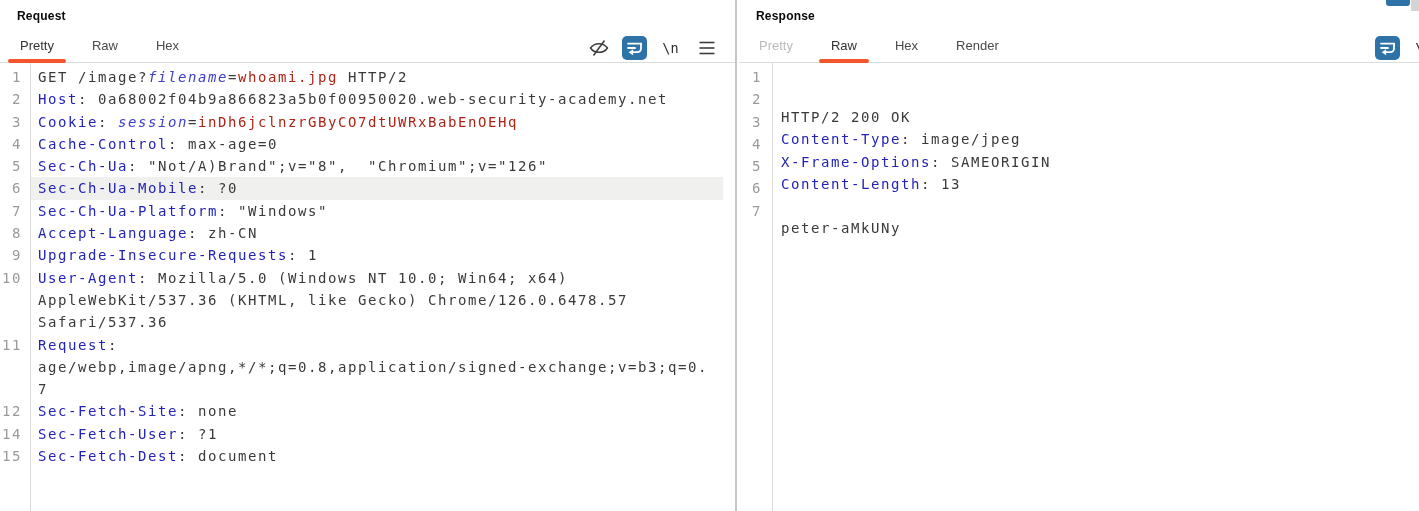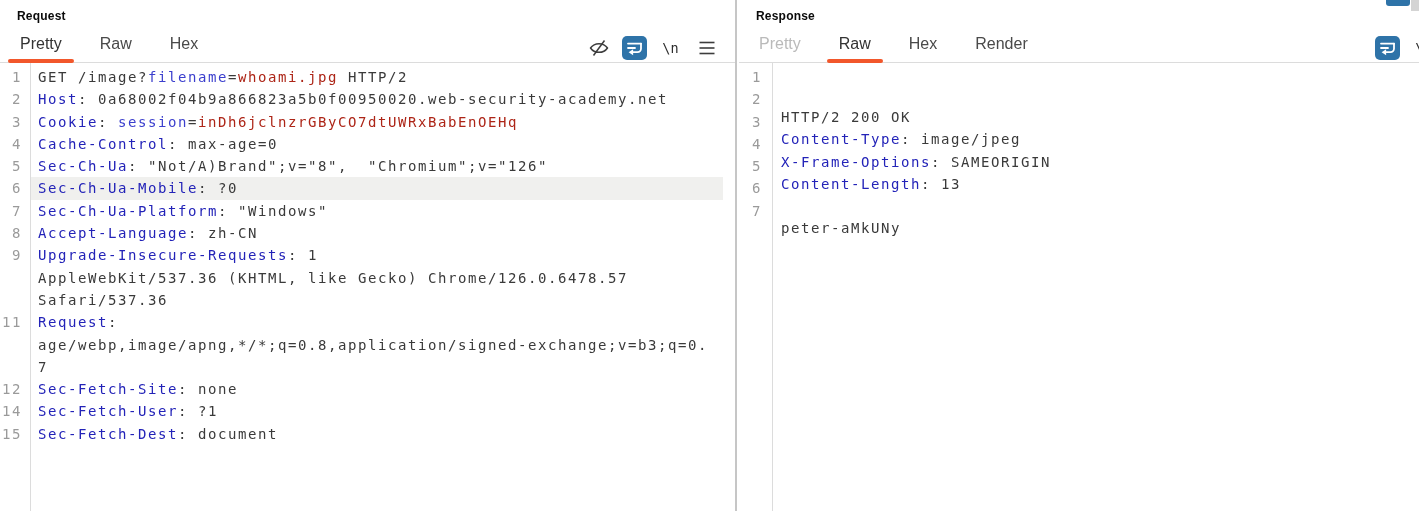--- a/index.html
+++ b/index.html
@@ -7,21 +7,21 @@
               font-family:"Liberation Sans", sans-serif; position:relative; }
 
   .panel { position:absolute; top:0; height:511px; background:#fff; overflow:hidden; }
   #request-panel  { left:0; width:737px; border-right:2px solid #c6c6c6; }
   #response-panel { left:739px; width:680px; }
 
   .panel-head { position:relative; height:63px; border-bottom:1px solid #dcdcdc; }
   .panel-title { position:absolute; left:17px; top:9px; font-size:12px; font-weight:700; color:#0a0a0a; letter-spacing:.2px; }
 
   .tabs { position:absolute; left:8px; bottom:-1px; display:flex; }
-  .tab { position:relative; font-size:16px; color:#4a4a4a; padding:7px 12px 10px; margin-right:14px; cursor:default; }
+  .tab { position:relative; font-size:13px; color:#4a4a4a; padding:7px 12px 10px; margin-right:14px; cursor:default; }
   .tab.active { color:#333; }
   .tab.active::after { content:""; position:absolute; left:0; right:0; bottom:0; height:4px;
                        background:var(--accent); border-radius:2px; }
   .tab.disabled { color:#bababa; }
 
   .toolbar { position:absolute; top:36px; display:flex; align-items:center; gap:11px; }
   #request-panel  .toolbar { right:16px; }
   #response-panel .toolbar { left:636px; }
   .tbtn { display:flex; align-items:center; justify-content:center; width:25px; height:24px; flex:0 0 auto; }
   .tbtn.active { background:var(--icon-blue); border-radius:5px; }
@@ -38,21 +38,21 @@
 
   .row { display:flex; height:22.3px; line-height:22.3px; }
   .gut { flex:0 0 auto; text-align:right; color:var(--c-ln); }
   #request-panel  .gut { width:31px; padding-right:9px; }
   #response-panel .gut { width:34px; padding-right:11px; }
   .txt { flex:1 1 auto; white-space:pre; padding-left:7px; }
   #response-panel .txt { padding-left:8px;margin-top:40px; }
   .row.hl .txt { background:var(--hl); }
 
   .c-h { color:var(--c-h); }
-  .c-m { color:var(--c-m); }
+  .c-m { color:var(--c-m);font-style:italic; }
   .c-r { color:var(--c-r); }
   .c-p { color:var(--c-p); }
 
   #frag-blue { position:absolute; left:1386px; top:0; width:24px; height:6px;
                background:var(--icon-blue); border-radius:0 0 3px 3px; }
   #frag-gray { position:absolute; left:1411px; top:0; width:9px; height:11px; background:#d4d4d4; }
 </style>
 </head>
 <body>
 
@@ -120,20 +120,24 @@
         <span class="gut">7</span>
         <span class="txt"><span class="c-h">Sec-Ch-Ua-Platform</span><span class="c-p">: "Windows"</span></span>
       </div>
       <div class="row">
         <span class="gut">8</span>
         <span class="txt"><span class="c-h">Accept-Language</span><span class="c-p">: zh-CN</span></span>
       </div>
       <div class="row">
         <span class="gut">9</span>
         <span class="txt"><span class="c-h">Upgrade-Insecure-Requests</span><span class="c-p">: 1</span></span>
+      </div>
+      <div class="row">
+        <span class="gut">10</span>
+        <span class="txt"><span class="c-h">User-Agent</span><span class="c-p">: Mozilla/5.0 (Windows NT 10.0; Win64; x64)</span></span>
       </div>
       <div class="row">
         <span class="gut"></span>
         <span class="txt"><span class="c-p">AppleWebKit/537.36 (KHTML, like Gecko) Chrome/126.0.6478.57</span></span>
       </div>
       <div class="row">
         <span class="gut"></span>
         <span class="txt"><span class="c-p">Safari/537.36</span></span>
       </div>
       <div class="row">

